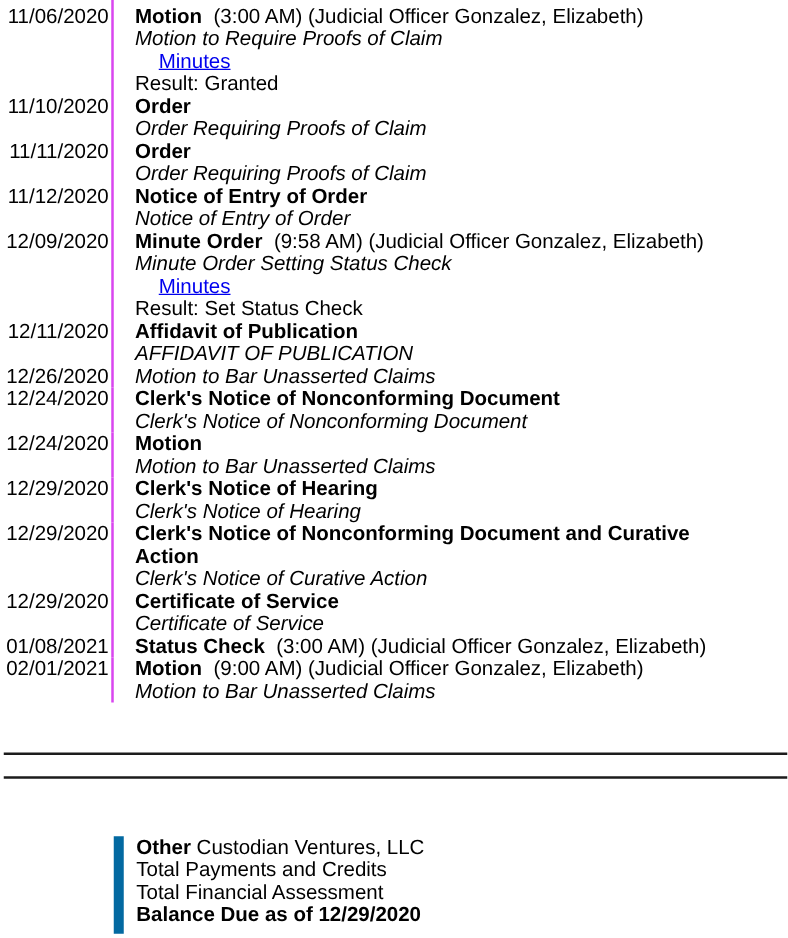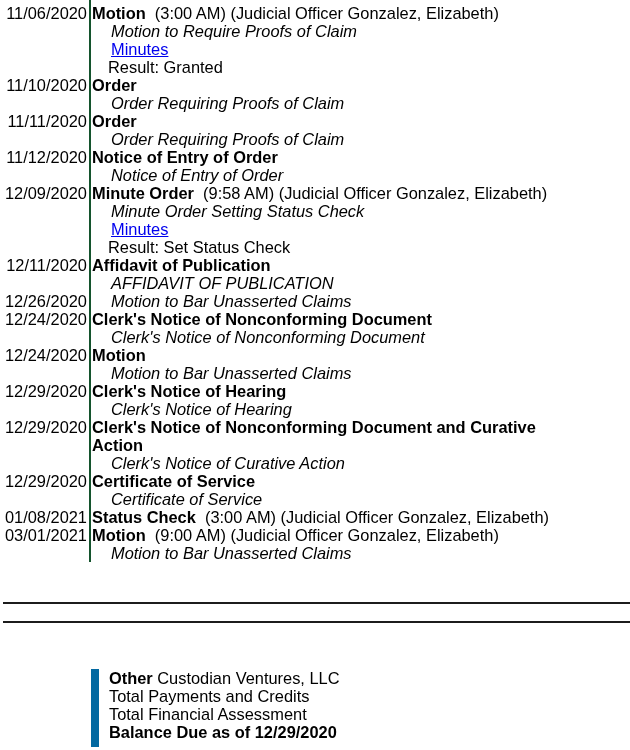--- a/index.html
+++ b/index.html
@@ -13,30 +13,30 @@
 
   
   .docket { width: 581px; }
   .docket-row { display: flex; align-items: stretch; }
   .date-cell {
     flex: 0 0 89px; text-align: right; padding-right: 2px;
     white-space: nowrap;
   }
   .event-cell {
     flex: 1 1 auto; min-width: 0;
-    border-left: 2px solid #14532d; padding-left: 1px;
+    border-left: 2px solid #d946ef; padding-left: 17px;
   }
   .docket-row:first-child .date-cell,
   .docket-row:first-child .event-cell { padding-top: 4px; }
   .event-title { white-space: pre-wrap; }
   .event-title b { font-weight: bold; }
-  .event-comment { font-style: italic; margin-left: 19px; white-space: pre-wrap; }
+  .event-comment { font-style: italic; white-space: pre-wrap; }
   .event-minutes { margin-left: 19px; }
   .event-minutes a { color: #0000EE; text-decoration: underline; cursor: pointer; }
-  .event-result { white-space: pre-wrap; margin-left: 16px; }
+  .event-result { white-space: pre-wrap; }
 
   
   .divider { height: 0; border: 0; border-top: 2px solid #1c1c1c; margin: 0 0 0 3px; }
   .divider-1 { margin-top: 40px; }
   .divider-2 { margin-top: 17px; }
 
   
   .financial { margin: 46px 0 0 91px; }
   .financial-inner {
     border-left: 8px solid #0369a1;
@@ -136,21 +136,21 @@
         <div class="event-comment">Certificate of Service</div>
       </div>
     </div>
     <div class="docket-row">
       <div class="date-cell">01/08/2021</div>
       <div class="event-cell">
         <div class="event-title"><b>Status Check</b><span>  (3:00 AM) (Judicial Officer Gonzalez, Elizabeth)</span></div>
       </div>
     </div>
     <div class="docket-row">
-      <div class="date-cell">03/01/2021</div>
+      <div class="date-cell">02/01/2021</div>
       <div class="event-cell">
         <div class="event-title"><b>Motion</b><span>  (9:00 AM) (Judicial Officer Gonzalez, Elizabeth)</span></div>
         <div class="event-comment">Motion to Bar Unasserted Claims</div>
       </div>
     </div>
   </div>
 
 <div class="divider divider-1"></div>
 <div class="divider divider-2"></div>
 

